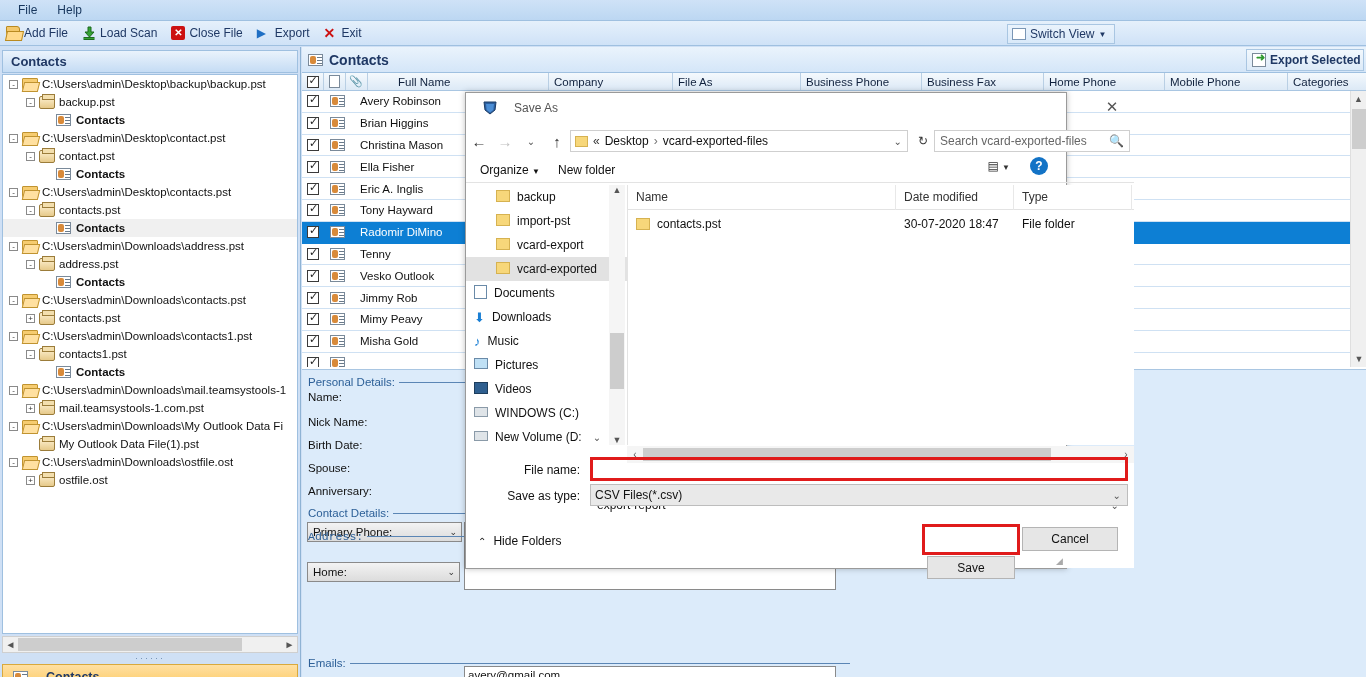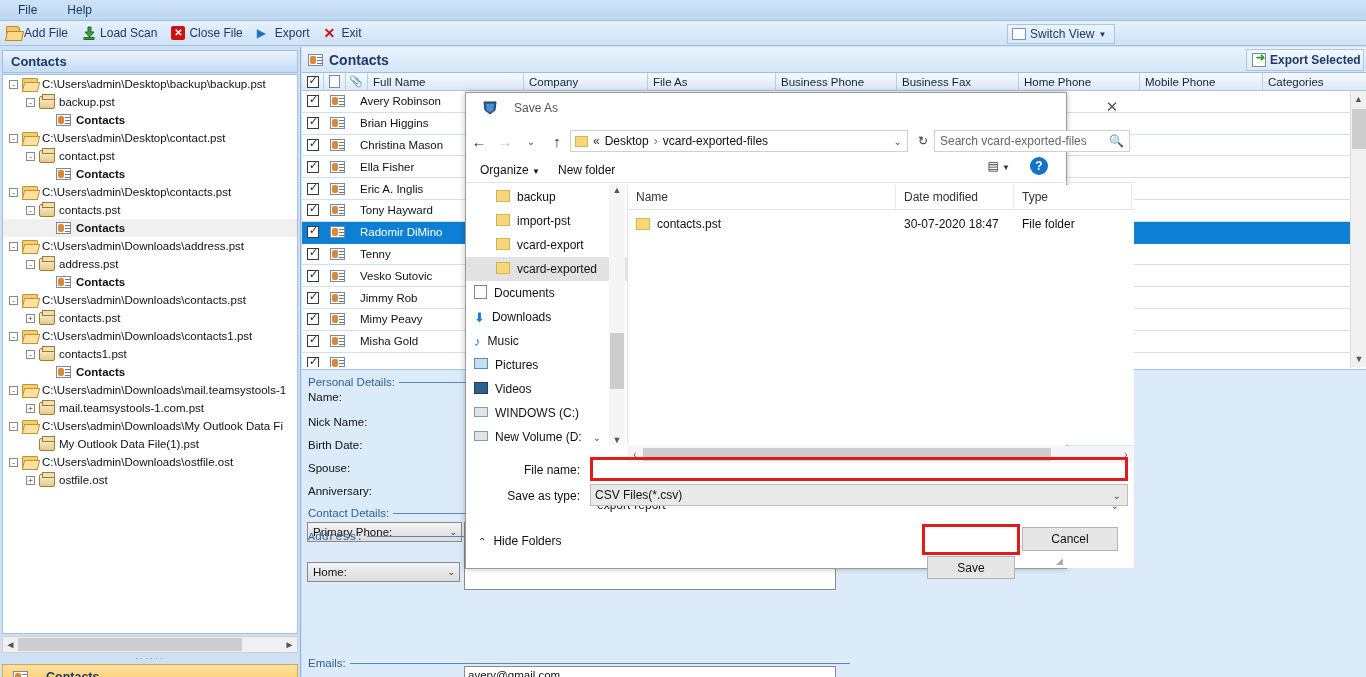--- a/index.html
+++ b/index.html
@@ -15,21 +15,21 @@
     position: relative;
     width: 1366px; height: 677px;
     background: #cfe0f5;
   }
 
   
   .menubar {
     position: absolute; left: 0; top: 0; width: 1366px; height: 21px;
     background: linear-gradient(#cfe2f7, #bcd7f2);
     border-bottom: 1px solid #9fc0e0;
-    display: flex; align-items: center; padding-left: 14px; gap: 22px;
+    display: flex; align-items: center; padding-left: 14px; gap: 12px;
   }
   .menubar .mi { font-size: 12px; color: #17365d; padding: 2px 4px; }
 
   
   .toolbar {
     position: absolute; left: 0; top: 21px; width: 1366px; height: 25px;
     background: linear-gradient(#e5f0fb, #cfe2f7);
     border-bottom: 1px solid #9fc0e0;
     display: flex; align-items: center; padding-left: 6px; gap: 14px;
   }
@@ -436,21 +436,21 @@
     <div class="grid-head" id="grid-head">
         <div class="gh" style="flex: 0 0 22px; justify-content: center; padding-left: 0px;">
           <span class="cbox"></span>
         </div>
         <div class="gh" style="flex: 0 0 22px; justify-content: center; padding-left: 0px;">
           <span style="width:11px;height:13px;background:#fff;border:1px solid #7a8a9a;display:inline-block;"></span>
         </div>
         <div class="gh" style="flex: 0 0 22px; justify-content: center; padding-left: 0px;">
           <span style="font-size:11px;color:#445;">📎</span>
         </div>
-        <div class="gh" style="flex: 0 0 156px;">
+        <div class="gh" style="flex: 0 0 156px; margin-left: 25px;">
           <span>Full Name</span>
         </div>
         <div class="gh" style="flex: 0 0 124px;">
           <span>Company</span>
         </div>
         <div class="gh" style="flex: 0 0 128px;">
           <span>File As</span>
         </div>
         <div class="gh" style="flex: 0 0 121px;">
           <span>Business Phone</span>
@@ -541,21 +541,21 @@
           </div>
           <div class="namecell">Tenny</div>
         </div>
         <div class="grow">
           <div class="cbcell">
             <span class="cbox"></span>
           </div>
           <div class="iccell">
             <span class="ic-contact"></span>
           </div>
-          <div class="namecell">Vesko Sutovic</div>
+          <div class="namecell">Vesko Outlook</div>
         </div>
         <div class="grow">
           <div class="cbcell">
             <span class="cbox"></span>
           </div>
           <div class="iccell">
             <span class="ic-contact"></span>
           </div>
           <div class="namecell">Jimmy Rob</div>
         </div>

